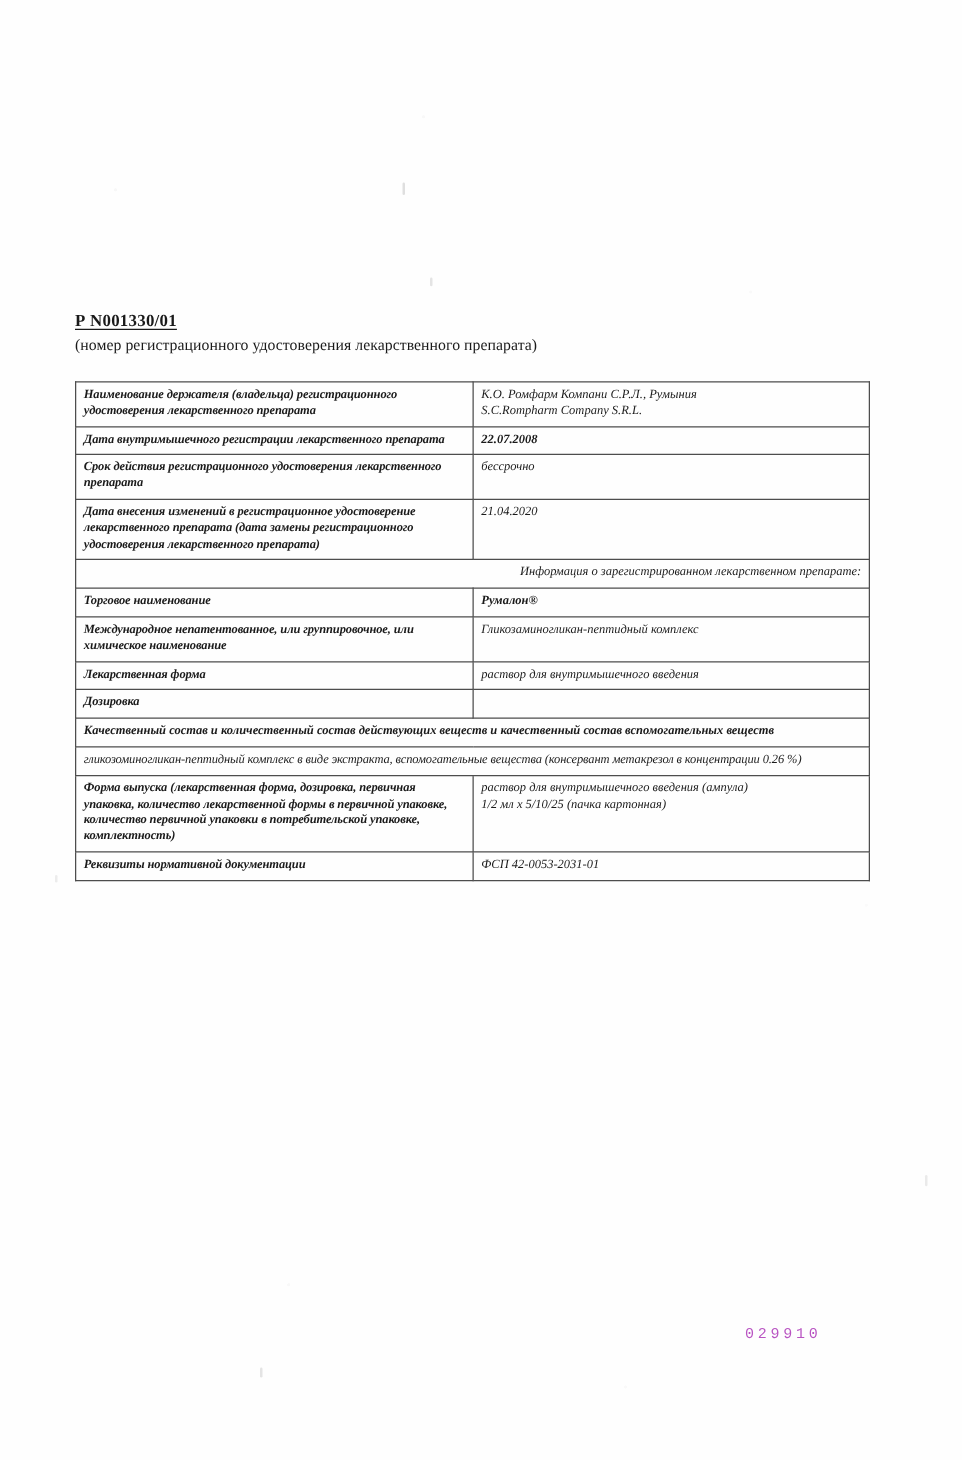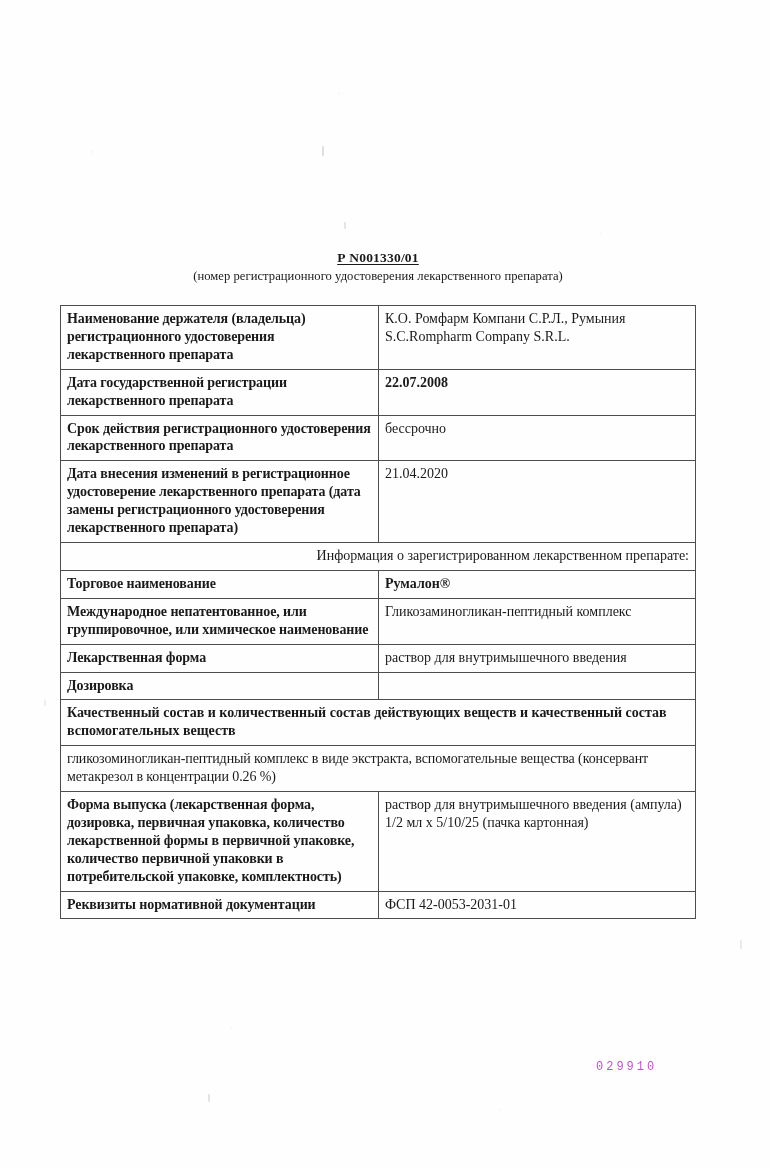--- a/index.html
+++ b/index.html
@@ -42,21 +42,20 @@
     background: rgba(0,0,0,0.18);
     border-radius: 50%;
   }
 
   
   #doc-heading {
     position: absolute;
     left: 60px;
     top: 248px;
     width: 636px;
-    text-align: center;
   }
   #reg-number {
     font-weight: bold;
     font-size: 13.5px;
     letter-spacing: 0.2px;
     text-decoration: underline;
     text-underline-offset: 2px;
     display: inline-block;
   }
   #reg-caption {
@@ -71,22 +70,23 @@
     left: 60px;
     top: 305px;
     width: 636px;
     border-collapse: collapse;
     table-layout: fixed;
   }
   #reg-table td {
     border: 1px solid #4d4d4d;
     padding: 4px 6px 5px 6px;
     vertical-align: top;
-    font-size: 14px;
+    font-size: 10px;
     line-height: 1.28;
+    font-style: italic;
   }
   td.lbl {
     width: 305px;
     font-weight: bold;
     letter-spacing: -0.1px;
   }
   td.val {
     text-align: left;
     font-weight: normal;
   }
@@ -147,21 +147,21 @@
     <tbody>
 
       <tr>
         <td class="lbl">Наименование держателя (владельца) регистрационного удостоверения лекарственного препарата</td>
         <td class="val vmid" style="white-space:pre-line;">К.О. Ромфарм Компани С.Р.Л., Румыния
 S.C.Rompharm Company S.R.L.</td>
       </tr>
 
 
       <tr>
-        <td class="lbl">Дата государственной регистрации лекарственного препарата</td>
+        <td class="lbl">Дата внутримышечного регистрации лекарственного препарата</td>
         <td class="val vmid bold-val">22.07.2008</td>
       </tr>
 
       <tr>
         <td class="lbl">Срок действия регистрационного удостоверения лекарственного препарата</td>
         <td class="val vmid">бессрочно</td>
       </tr>
 
       <tr>
         <td class="lbl">Дата внесения изменений в регистрационное удостоверение лекарственного препарата (дата замены регистрационного удостоверения лекарственного препарата)</td>

